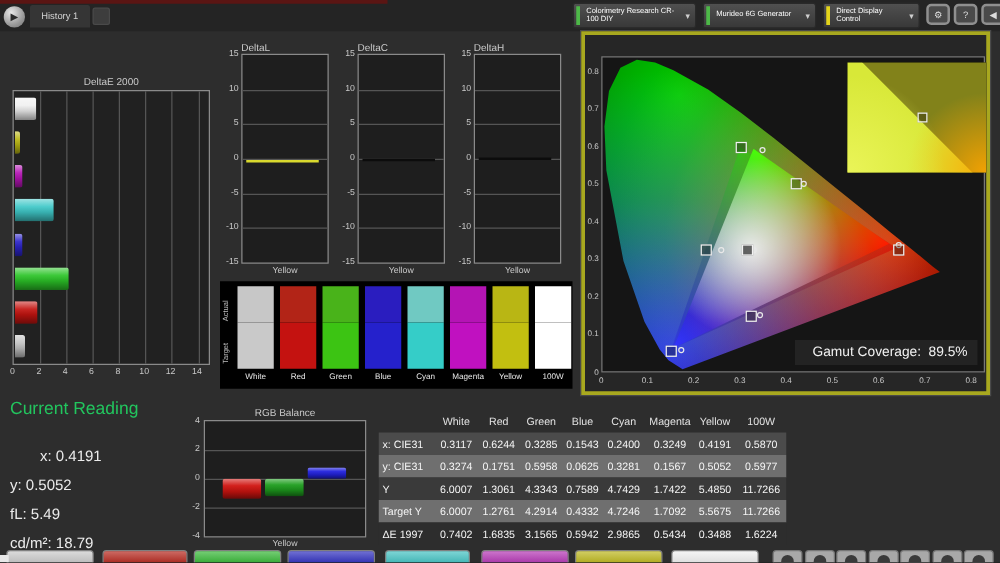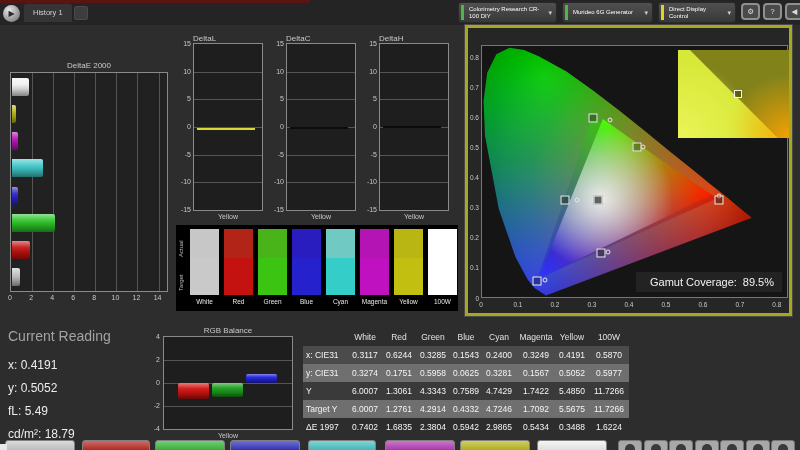--- a/index.html
+++ b/index.html
@@ -96,21 +96,21 @@
       radial-gradient(circle at 0% 100%,rgba(235,245,90,.95),rgba(200,230,50,0) 55%),
       radial-gradient(circle at 100% 100%,rgba(255,165,0,.9),rgba(255,165,0,0) 45%),
       linear-gradient(225deg,#82821a 0 49.6%,#d8e838 50%);}
   #inset-marker{position:absolute;left:54%;top:50%;width:8px;height:8px;border:1px solid #f2f2f2;
     background:rgba(15,15,15,.35);box-sizing:border-box;transform:translate(-50%,-50%);}
   #gamut-box{left:636px;top:272px;height:20px;background:rgba(38,38,38,.88);color:#f2f2f2;
     font-size:11px;line-height:20px;padding:0 8px;}
   #gamut-box span{margin-left:6px;}
 
   
-  #cr-title{left:8px;top:328px;font-size:14px;font-weight:500;color:#a3a3a3;}
+  #cr-title{left:8px;top:318px;font-size:14px;font-weight:500;color:#22c55e;}
   .cr-line{position:absolute;left:8px;font-size:12px;color:#ececec;}
 
   
   #rgb-title{left:163px;top:326px;width:130px;text-align:center;font-size:8px;color:#c9c9c9;}
   #rgb-plot{left:163px;top:336px;width:130px;height:94px;background:#1e1e1e;border:1px solid #8a8a8a;box-sizing:border-box;}
   .rgb-ylab{position:absolute;width:14px;text-align:right;font-size:7px;color:#c9c9c9;left:146px;}
   .rgb-bar{position:absolute;border-radius:2px;
     background-image:linear-gradient(180deg,rgba(255,255,255,.45),rgba(255,255,255,.05) 35%,rgba(0,0,0,.15) 65%,rgba(0,0,0,.5));}
   #rgb-xlab{left:163px;top:432px;width:130px;text-align:center;font-size:7px;color:#c9c9c9;}
 
@@ -337,21 +337,21 @@
       <div class="cie-xlab abs" style="left: 581.964px;">0.3</div>
       <div class="cie-xlab abs" style="left: 618.952px;">0.4</div>
       <div class="cie-xlab abs" style="left: 655.94px;">0.5</div>
       <div class="cie-xlab abs" style="left: 692.928px;">0.6</div>
       <div class="cie-xlab abs" style="left: 729.916px;">0.7</div>
       <div class="cie-xlab abs" style="left: 766.904px;">0.8</div>
     </div>
 
   <div class="abs" id="cr-title">Current Reading</div>
   <div id="cr-lines">
-      <div class="cr-line" style="top: 358px;">x: 0.4191</div>
+      <div class="cr-line" style="top: 358px; margin-left: 24px;">x: 0.4191</div>
       <div class="cr-line" style="top: 381px;">y: 0.5052</div>
       <div class="cr-line" style="top: 404px;">fL: 5.49</div>
       <div class="cr-line" style="top: 427px;">cd/m²: 18.79</div>
     </div>
 
   <div class="abs" id="rgb-title">RGB Balance</div>
   <div class="abs" id="rgb-plot">
       <div class="hgrid" style="top: 23px;"></div>
       <div class="hgrid" style="top: 46px;"></div>
       <div class="hgrid" style="top: 69px;"></div>
@@ -421,21 +421,21 @@
         <div class="cell">0.4332</div>
         <div class="cell">4.7246</div>
         <div class="cell">1.7092</div>
         <div class="cell">5.5675</div>
         <div class="cell">11.7266</div>
       </div>
       <div class="trow" style="background: rgb(45, 45, 45);">
         <div class="cell lab">ΔE 1997</div>
         <div class="cell">0.7402</div>
         <div class="cell">1.6835</div>
-        <div class="cell">2.3804</div>
+        <div class="cell">3.1565</div>
         <div class="cell">0.5942</div>
         <div class="cell">2.9865</div>
         <div class="cell">0.5434</div>
         <div class="cell">0.3488</div>
         <div class="cell">1.6224</div>
       </div>
     </div>
 
   <div id="bottom-strip">
       <div class="patch-btn" style="left: 5px; width: 70px; background-color: rgb(199, 199, 199);"></div>

